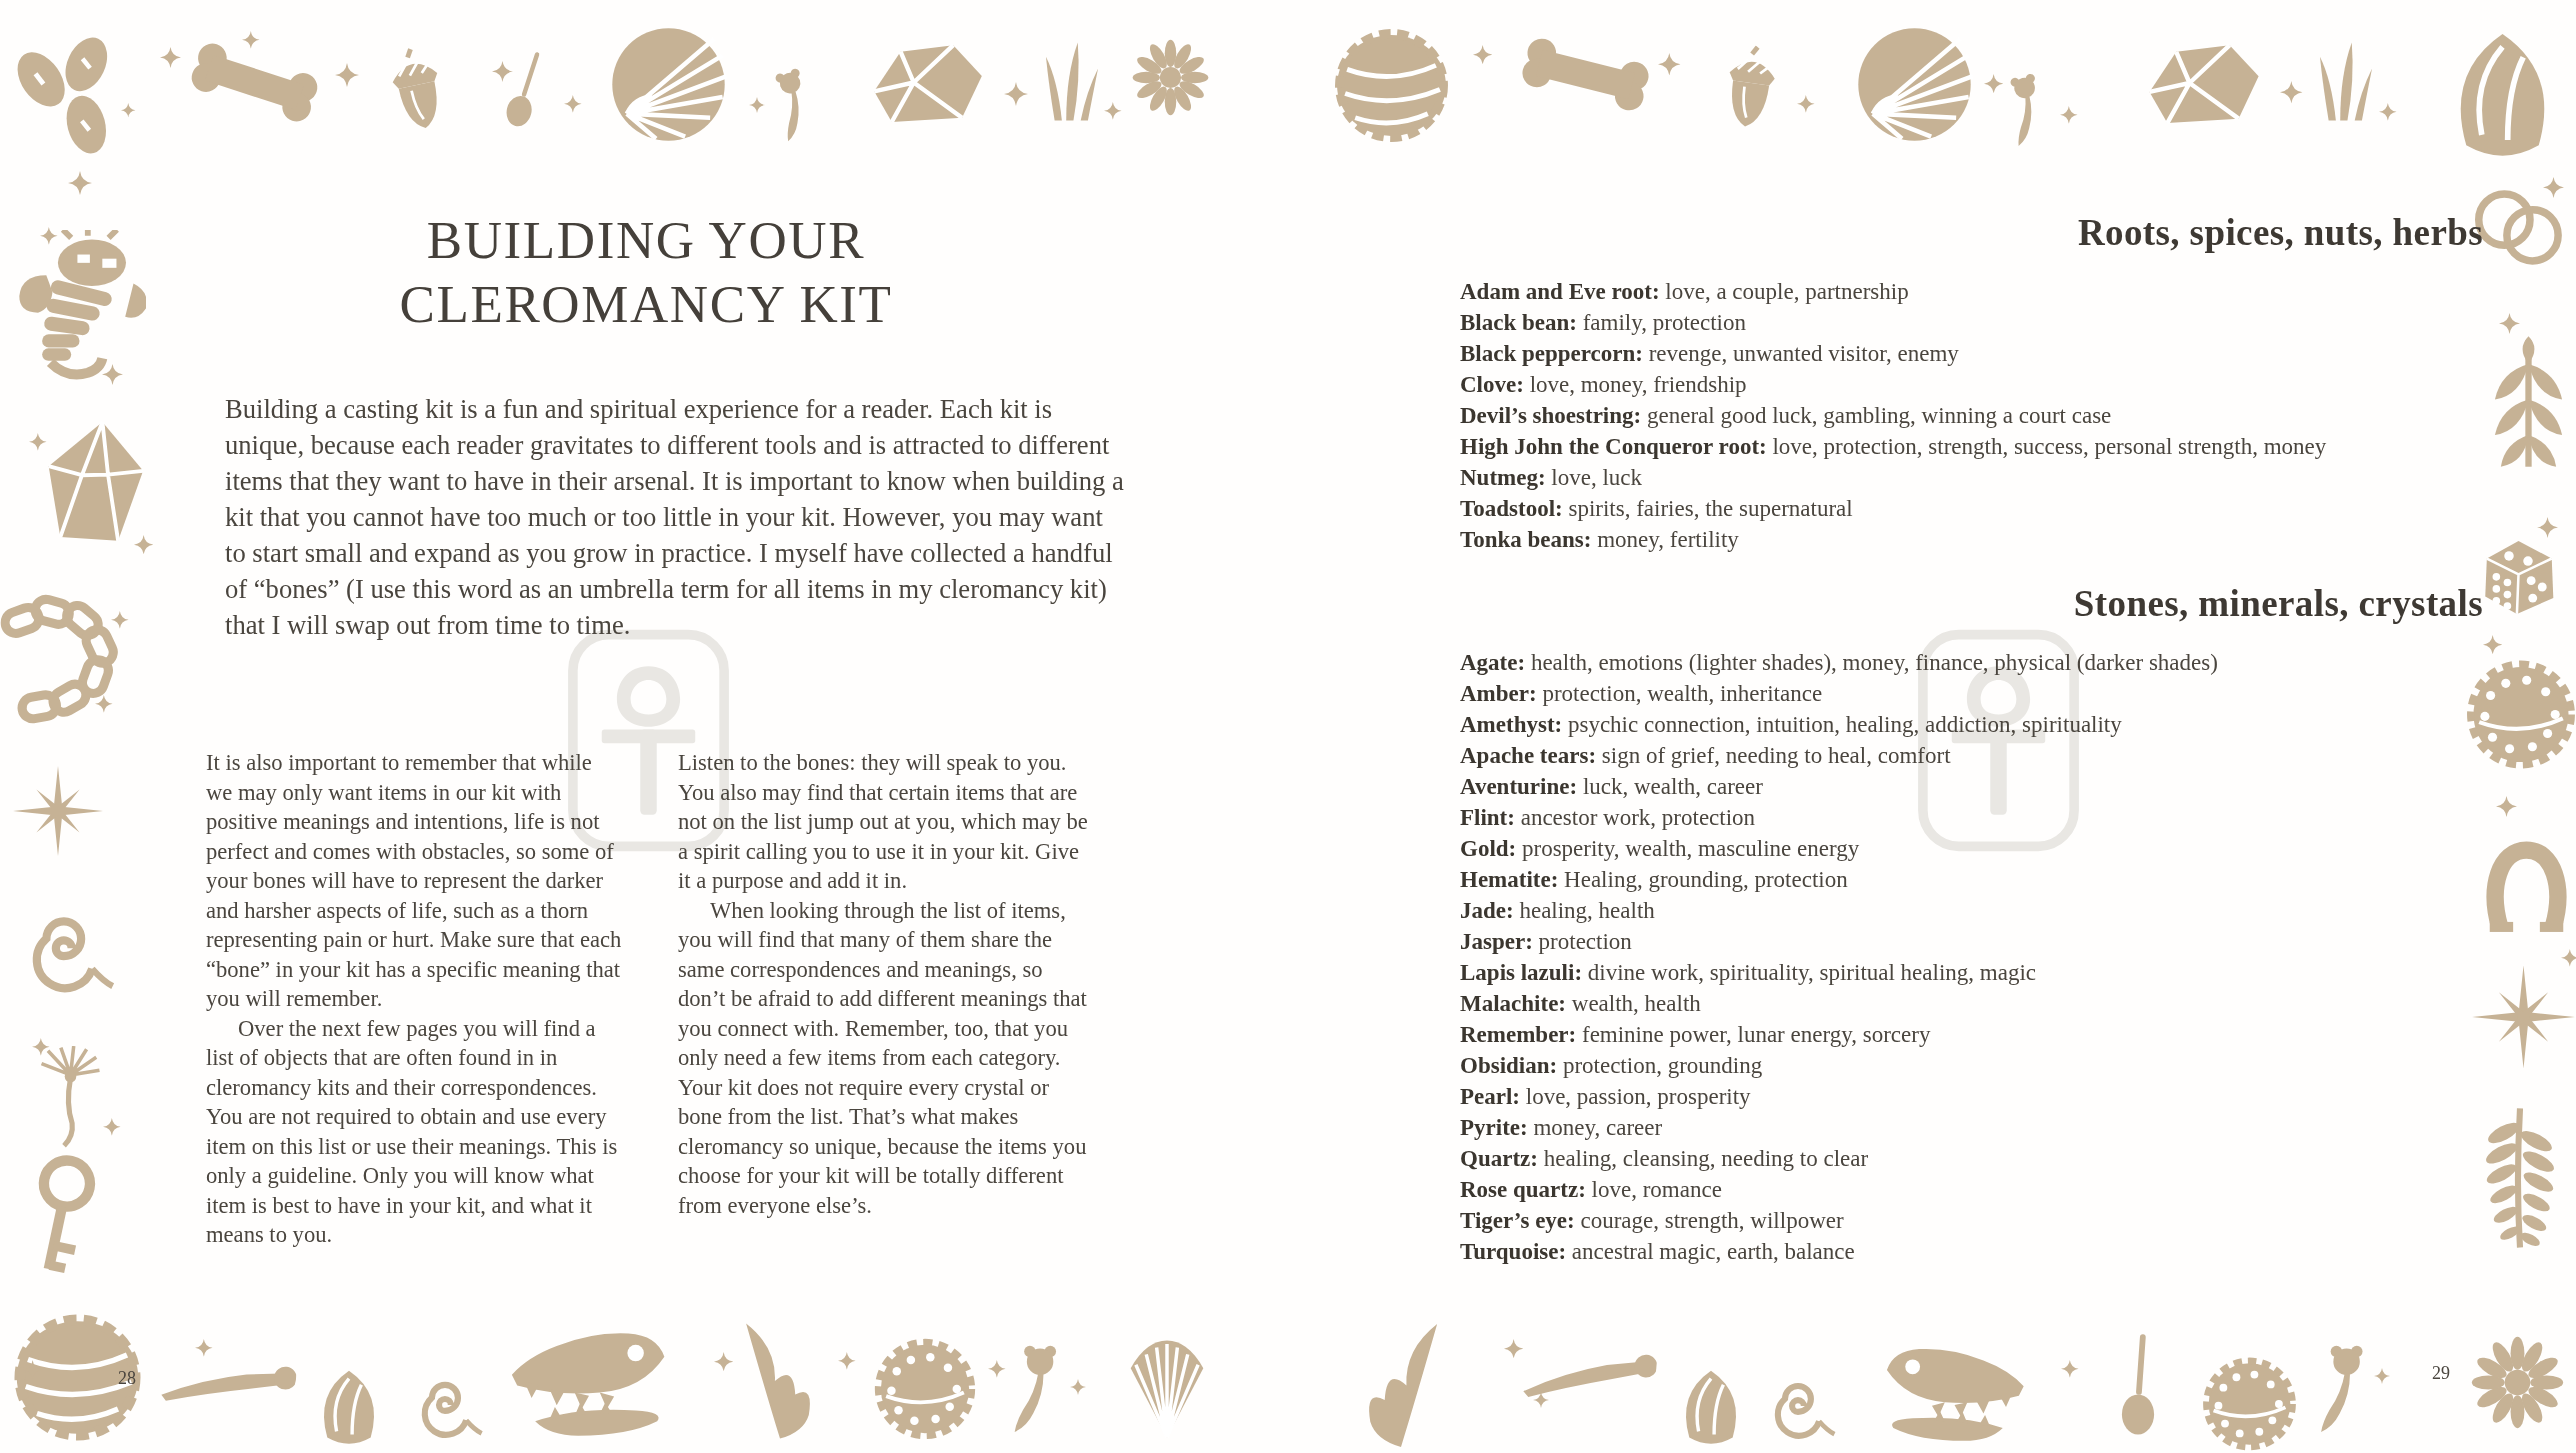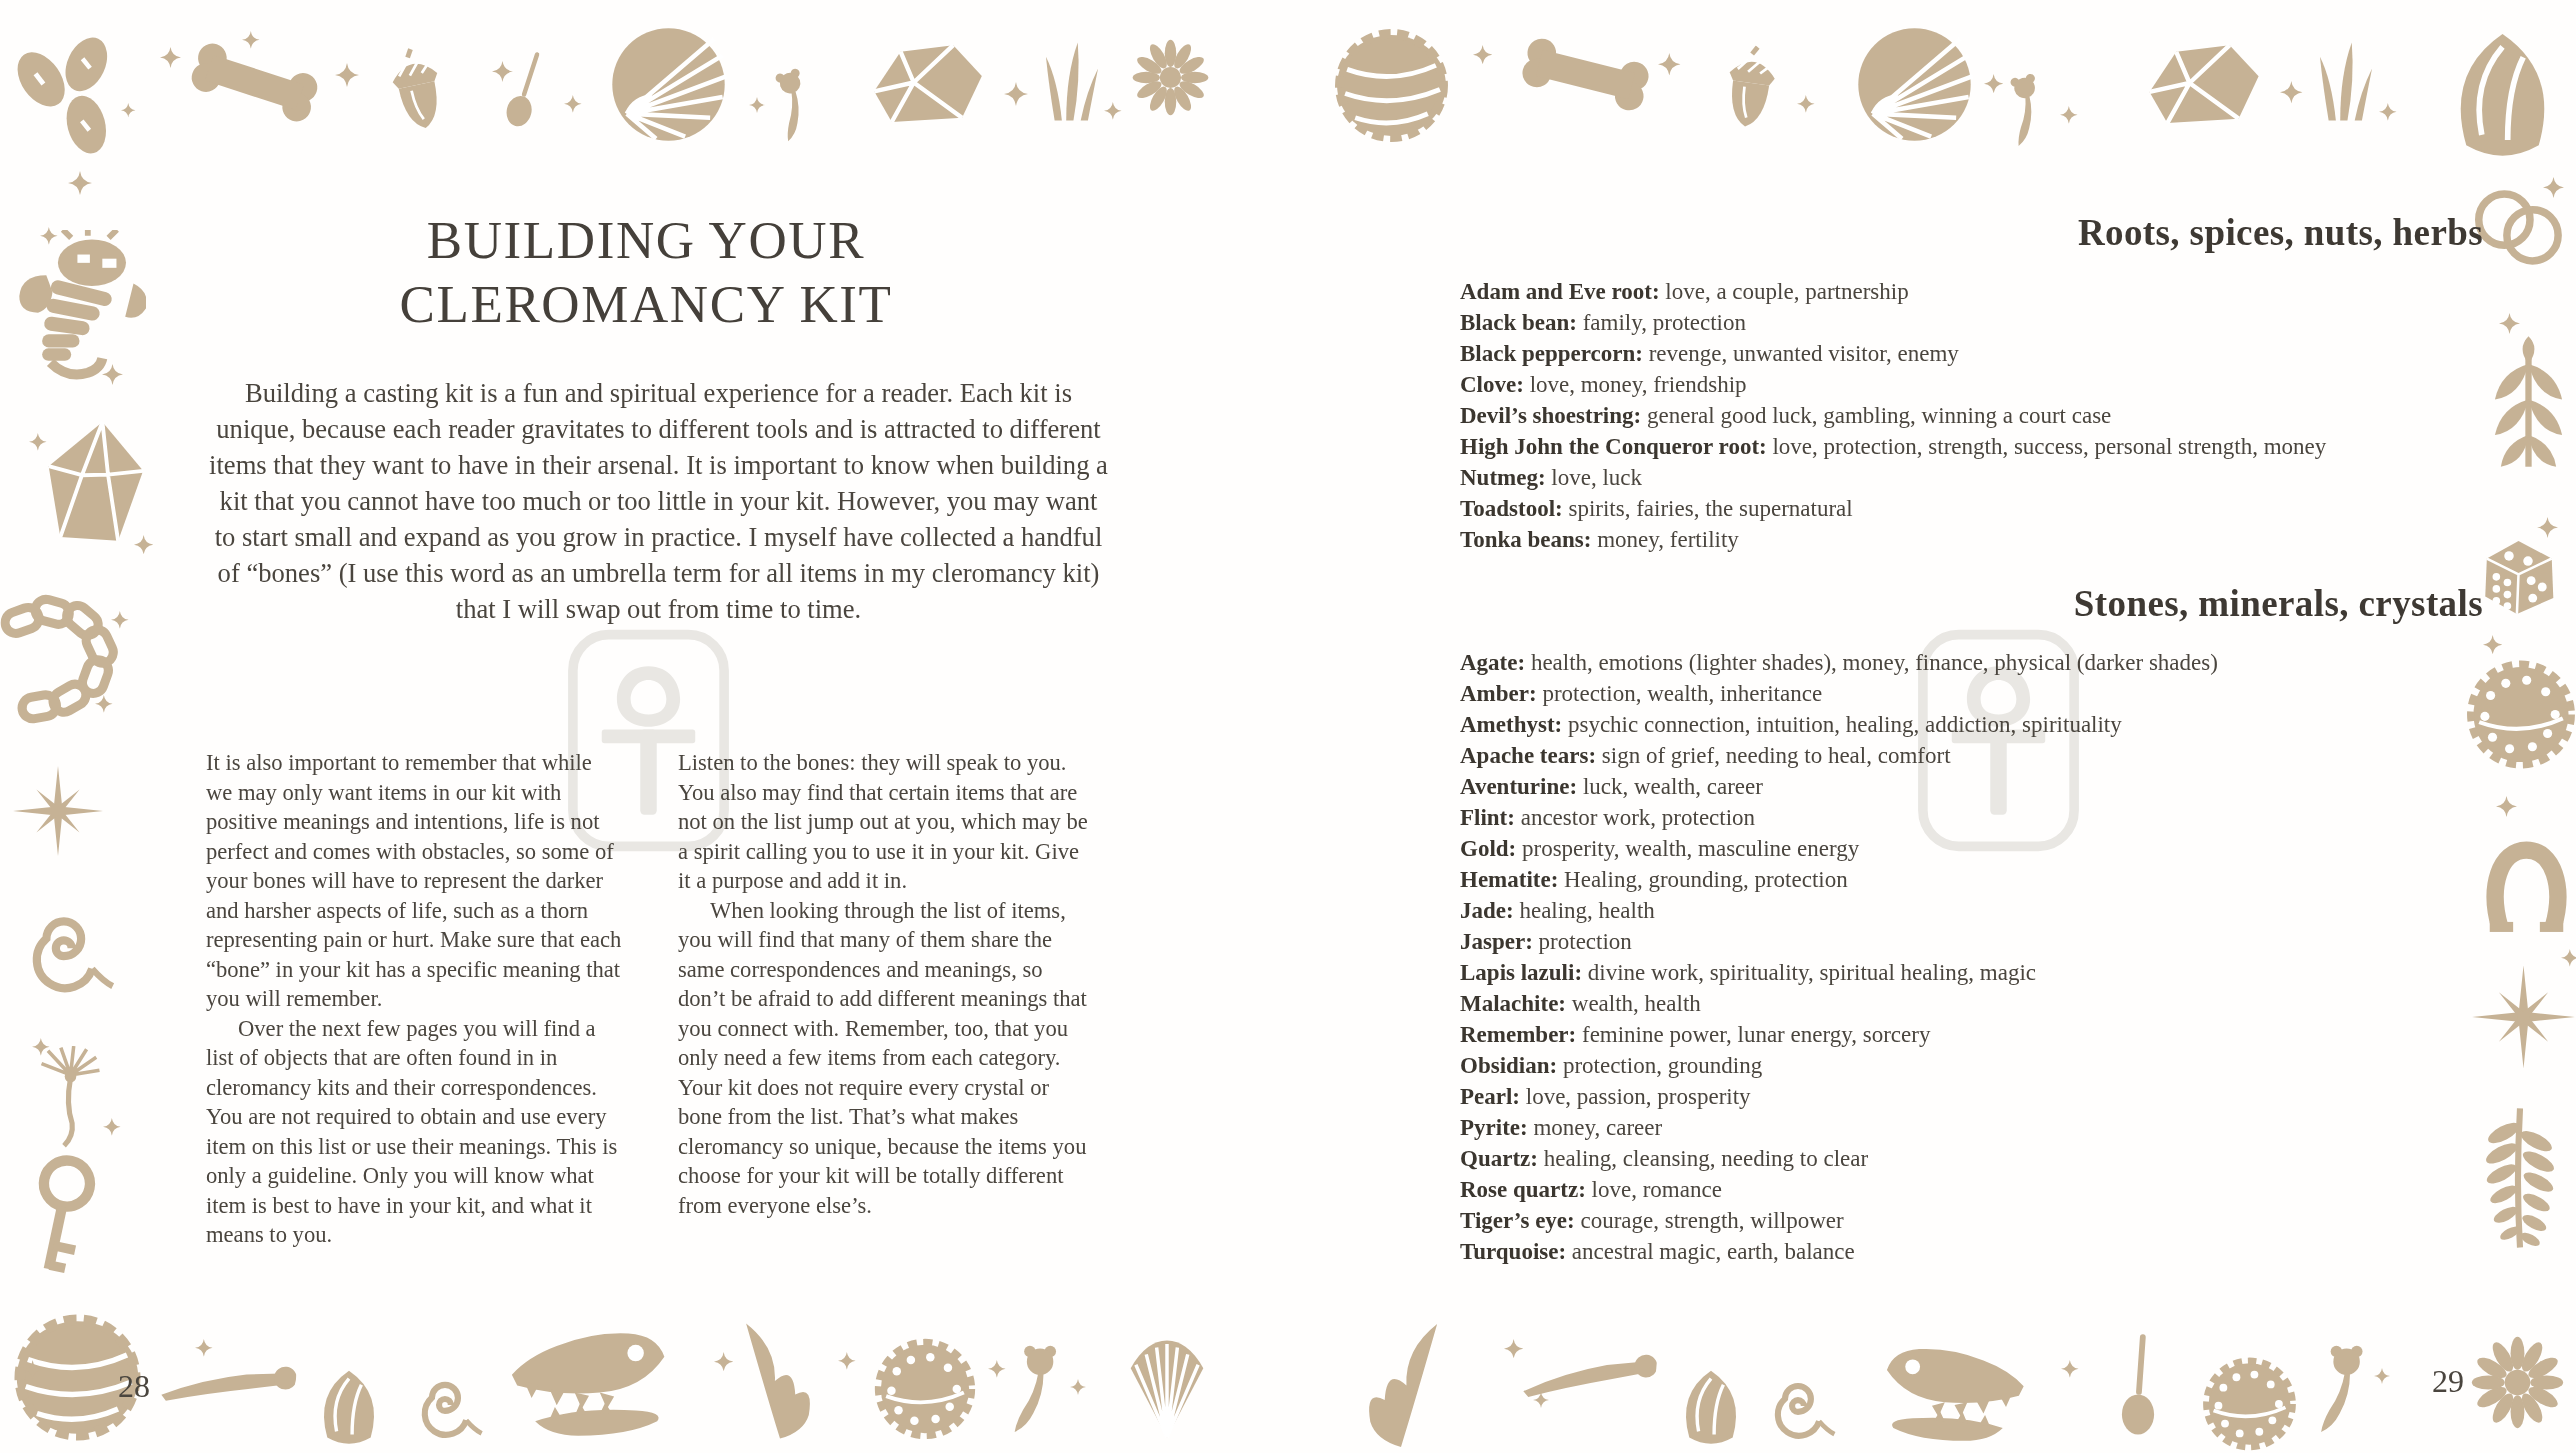--- a/index.html
+++ b/index.html
@@ -18,38 +18,38 @@
   svg.defs{position:absolute;width:0;height:0}
   .deco{position:absolute;color:var(--accent);fill:currentColor;z-index:0;pointer-events:none}
   .deco.wm{color:var(--wm)}
   .page-title{
     position:absolute;left:161px;top:208px;width:970px;margin:0;
     text-align:center;font-weight:400;font-size:53px;line-height:64px;
     letter-spacing:1.6px;color:#45403a;z-index:2;
   }
   .page-title span{display:block}
   .intro{
-    position:absolute;left:209px;top:375px;width:899px;margin:0;
-    text-align:center;font-size:26.6px;line-height:36px;color:var(--ink);z-index:2;
+    position:absolute;left:209px;top:375px;width:899px;margin:16px;
+    font-size:26.6px;line-height:36px;color:var(--ink);z-index:2;
   }
   .col{position:absolute;top:748px;width:417px;font-size:22.6px;line-height:29.5px;color:var(--ink);z-index:2}
   .col-a{left:206px}
   .col-b{left:678px}
   .col p{margin:0}
   .col p.ind{text-indent:32px}
   .right-content{position:absolute;left:1460px;top:211px;width:1023px;z-index:2}
   .sec-head{
     margin:0;font-size:37px;line-height:44px;font-weight:600;
     color:var(--ink-dark);letter-spacing:0.4px;text-align:right;
   }
   .sec-list{list-style:none;margin:21px 0 0 0;padding:0;font-size:23px;line-height:31px;color:var(--ink)}
   .sec-list li{white-space:nowrap}
   .sec-list li strong{font-weight:700;color:#3b362f}
   .sec-list + .sec-head{margin-top:27px}
-  .pgnum{position:absolute;font-size:32px;color:var(--ink);z-index:2}
+  .pgnum{position:absolute;font-size:18px;color:var(--ink);z-index:2}
   .pg-left{left:118px;top:1368px}
   .pg-right{left:2432px;top:1363px}
 </style>
 </head>
 <body>
 
 <svg class="defs" xmlns="http://www.w3.org/2000/svg">
   <symbol id="sym-sparkle" viewBox="0 0 24 24">
       <path d="M12 0Q13.4 10.6 24 12Q13.4 13.4 12 24Q10.6 13.4 0 12Q10.6 10.6 12 0Z"></path>
     </symbol>

